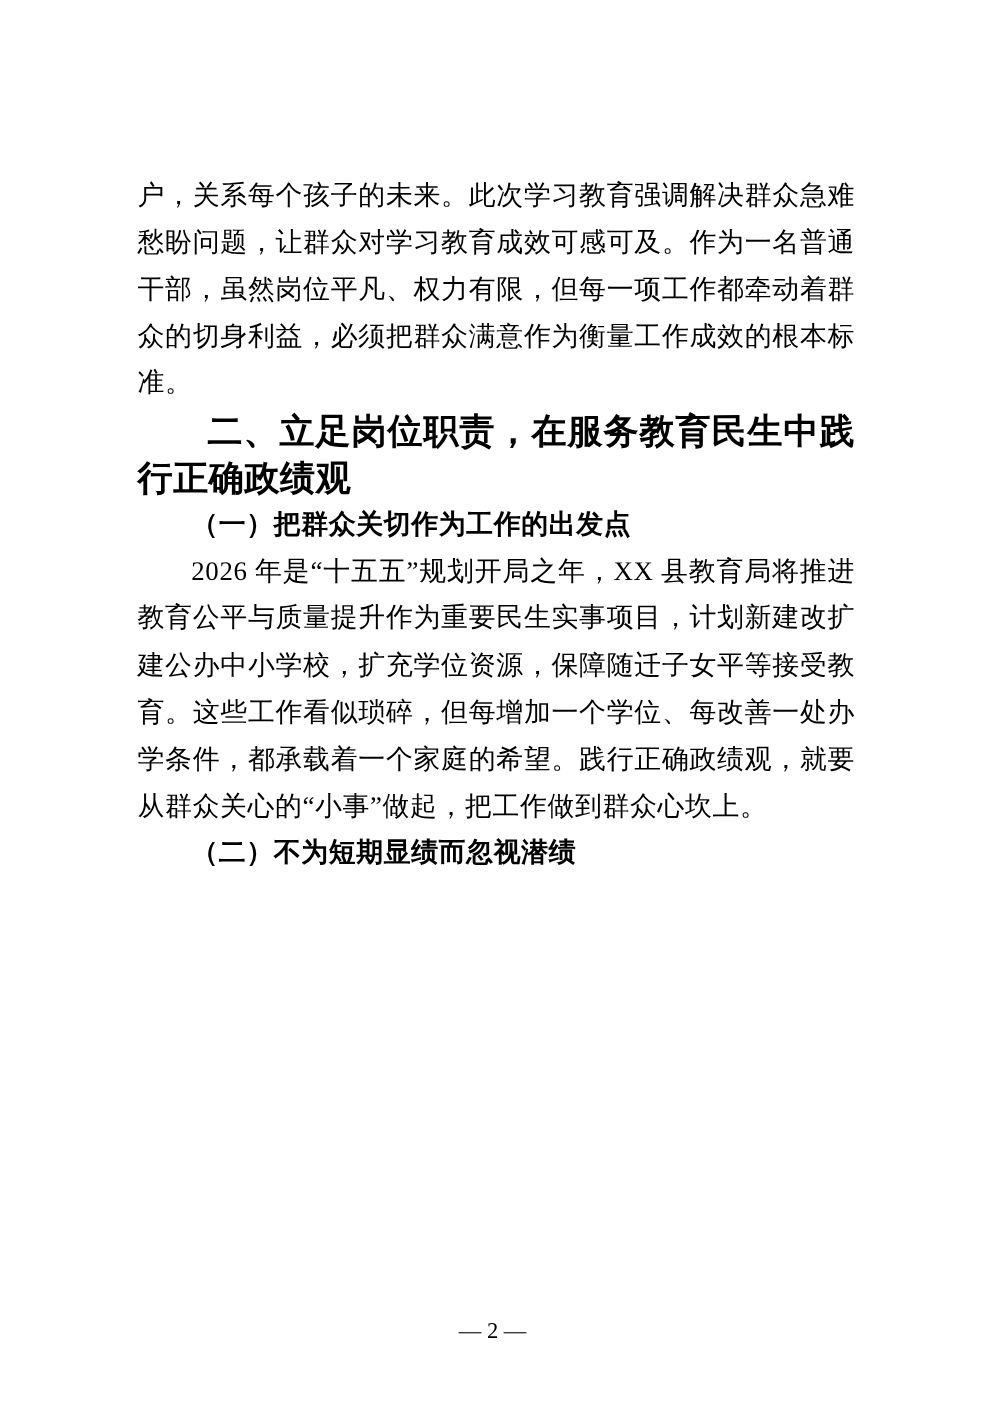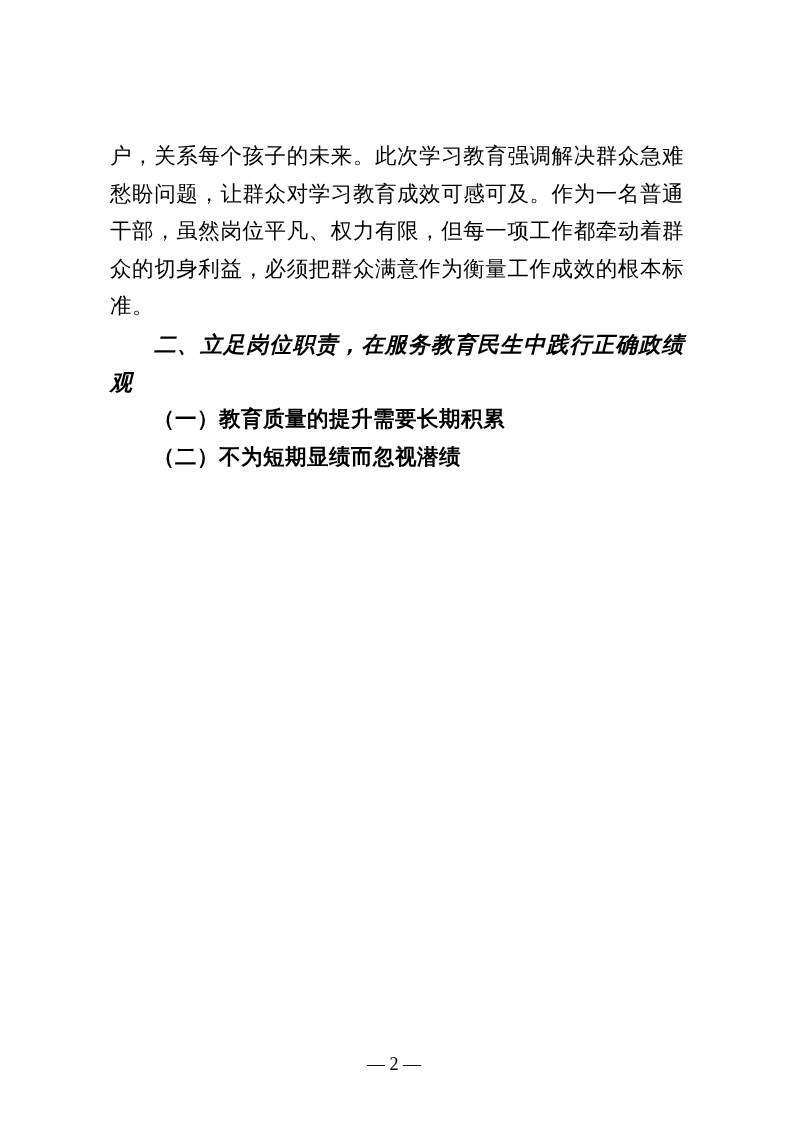--- a/index.html
+++ b/index.html
@@ -34,22 +34,21 @@
   .block.continuation {
     text-indent: 0;
   }
   .block.paragraph {
     text-indent: 2em;
   }
   .block.heading1 {
     font-weight: bold;
     text-indent: 2em;
     font-family: "Liberation Sans", "DejaVu Sans", sans-serif;
-    font-size: 22px;
-    font-style: italic;
+    font-size: 28px;
   }
   .block.heading2 {
     font-weight: bold;
     text-indent: 2em;
   }
   .footer {
     position: absolute;
     left: 0;
     right: 0;
     top: 1030px;
@@ -59,19 +58,20 @@
     font-family: "Liberation Serif", "DejaVu Serif", serif;
   }
 </style>
 </head>
 <body>
 
 <div class="page">
   <div class="doc-content" id="doc-content">
       <p class="block continuation">户，关系每个孩子的未来。此次学习教育强调解决群众急难愁盼问题，让群众对学习教育成效可感可及。作为一名普通干部，虽然岗位平凡、权力有限，但每一项工作都牵动着群众的切身利益，必须把群众满意作为衡量工作成效的根本标准。</p>
       <p class="block heading1">二、立足岗位职责，在服务教育民生中践行正确政绩观</p>
-      <p class="block heading2">（一）教育质量的提升需要长期积累</p>
+      <p class="block heading2">（一）把群众关切作为工作的出发点</p>
+      <p class="block paragraph">2026 年是“十五五”规划开局之年，XX 县教育局将推进教育公平与质量提升作为重要民生实事项目，计划新建改扩建公办中小学校，扩充学位资源，保障随迁子女平等接受教育。这些工作看似琐碎，但每增加一个学位、每改善一处办学条件，都承载着一个家庭的希望。践行正确政绩观，就要从群众关心的“小事”做起，把工作做到群众心坎上。</p>
       <p class="block heading2">（二）不为短期显绩而忽视潜绩</p>
     </div>
   <div class="footer">
     <span>— 2 —</span>
   </div>
 </div>
 
 </body></html>

